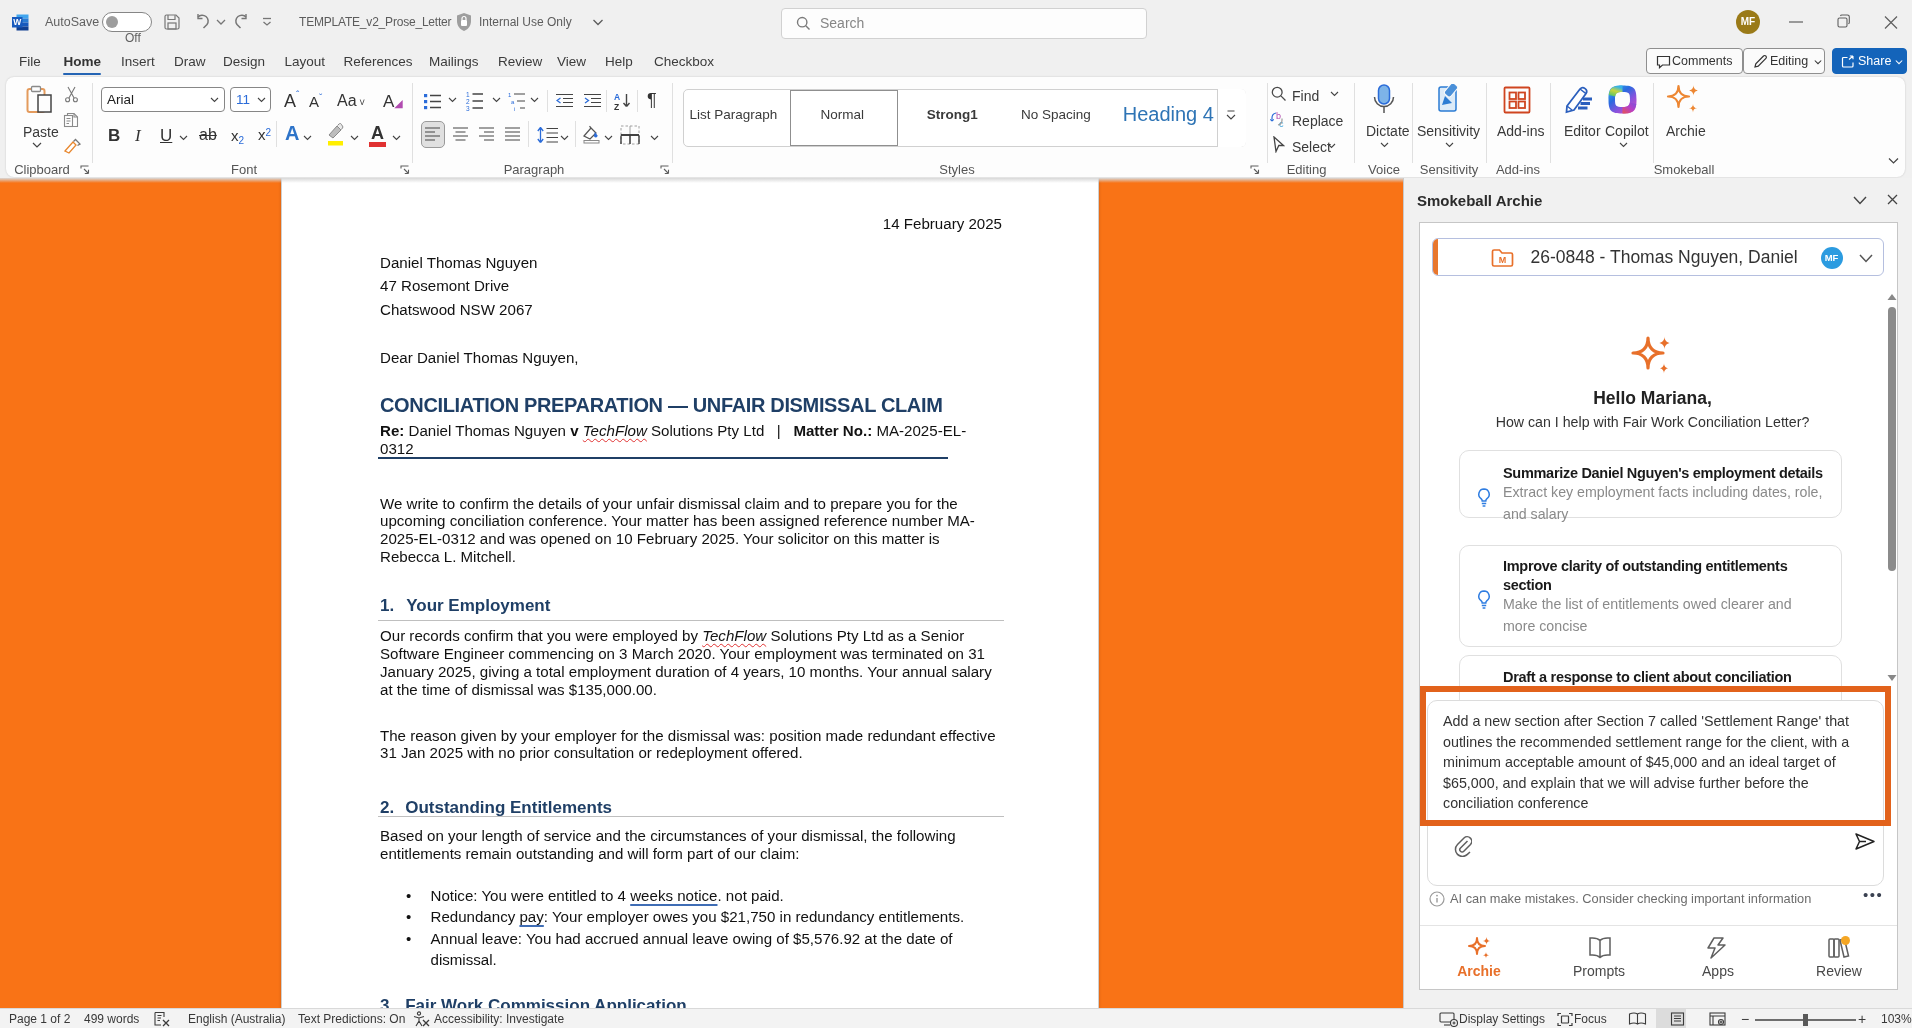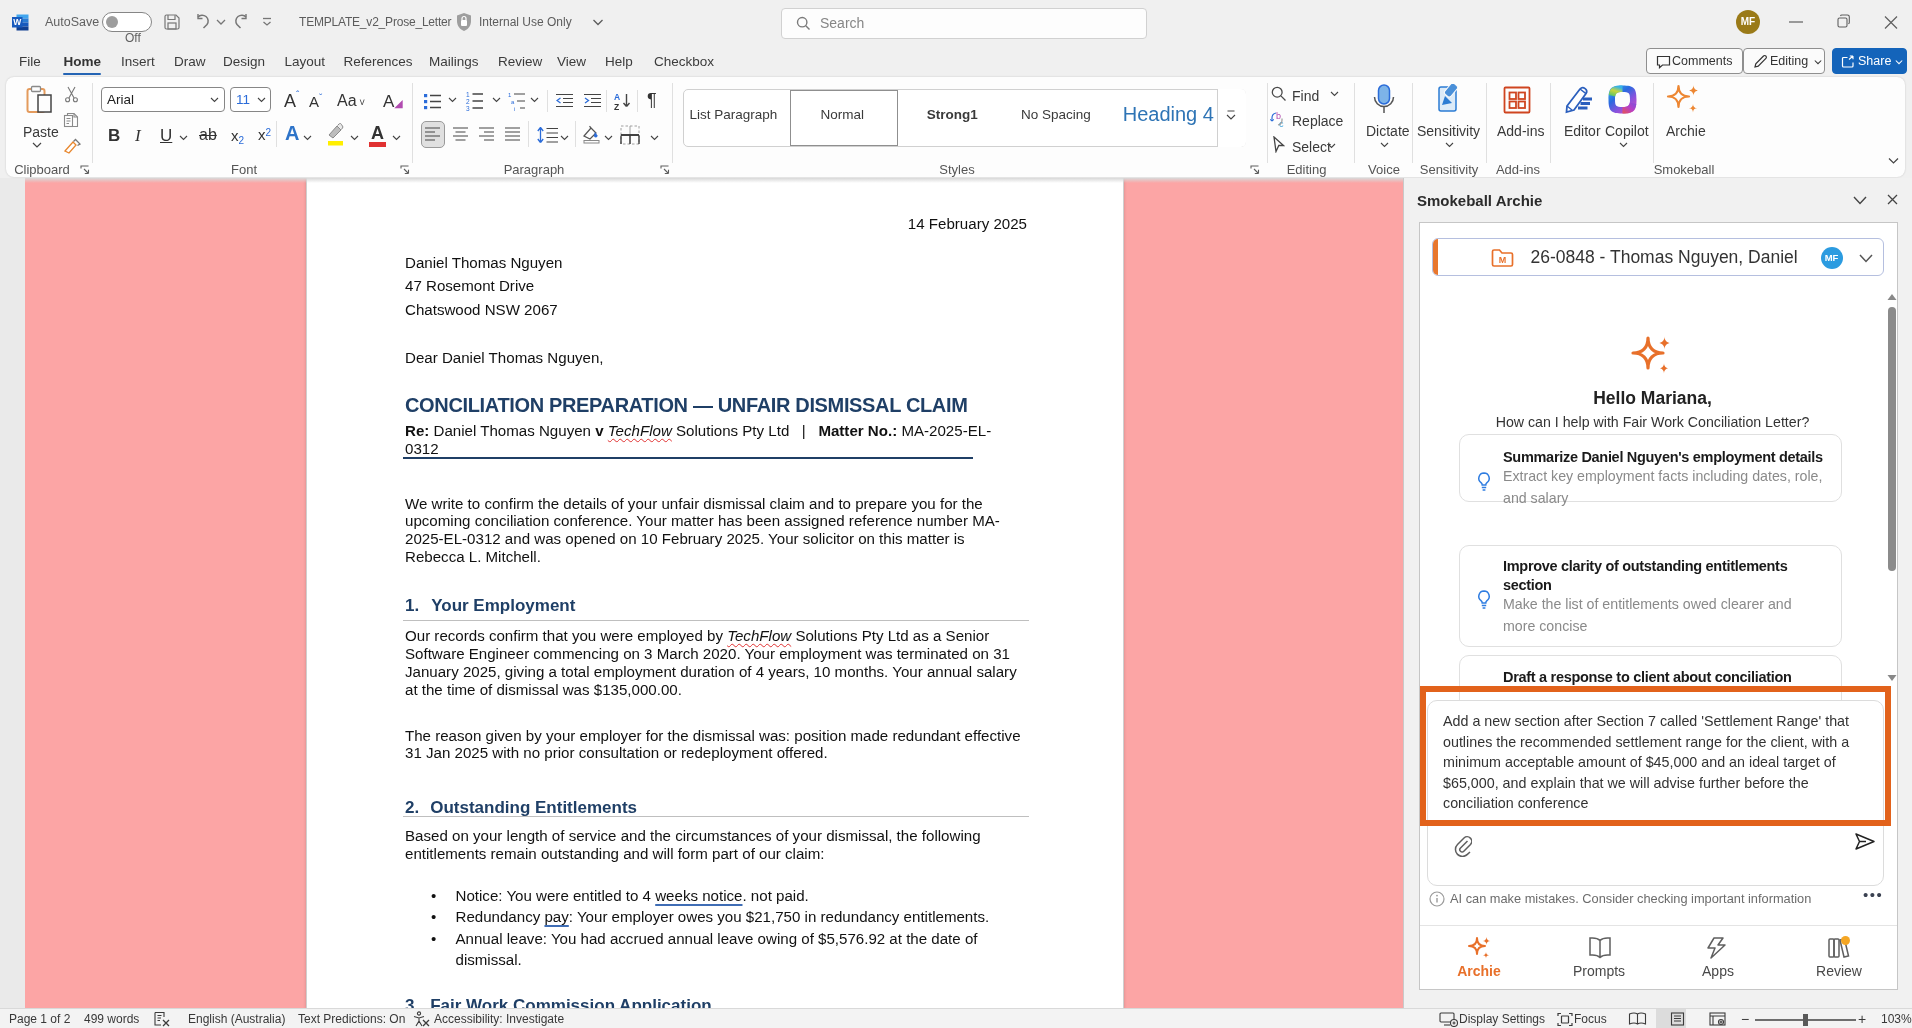--- a/index.html
+++ b/index.html
@@ -32,21 +32,21 @@
 
 #ribbon { position:absolute; left:0; top:77px; width:1912px; height:101px; background:#f0f0f0; }
 .gdiv { position:absolute; top:6px; width:1px; height:80px; background:#e0e0e0; }
 .glabel { position:absolute; top:84.5px; font-size:13px; color:#555; width:120px; text-align:center; }
 .launcher { position:absolute; top:88px; width:10px; height:10px; color:#5e5e5e; }
 .rbtxt { font-size:14px; color:#3a3a3a; }
 .combo { position:absolute; background:#fff; border:1px solid #868686; border-radius:4px; font-size:13.5px; color:#222; }
 .ic { position:absolute; }
 
 
-#docarea { position:absolute; left:0; top:178px; width:1403px; height:830px; background:#fca5a5; overflow:hidden;margin-left:25px; }
+#docarea { position:absolute; left:0; top:178px; width:1403px; height:830px; background:#f97316; overflow:hidden; }
 #page { position:absolute; left:281px; top:-20px; width:818px; height:850px; background:#fff; border-left:1px solid #cfcfcf; border-right:1px solid #cfcfcf; box-shadow:0 1px 3px rgba(0,0,0,0.18); }
 .vdiv { position:absolute; left:1403px; top:178px; width:1px; height:830px; background:#c9c9c9; }
 .doc { position:absolute; font-size:15.1px; color:#111; white-space:nowrap; }
 .doc-b { font-weight:bold; }
 .navy { color:#1f3f66; }
 .hrule { position:absolute; height:1px; background:#bfbfbf; }
 .sp { text-decoration:underline wavy #e03131 1px; text-underline-offset:2px;font-style:italic; }
 .ul { text-decoration:underline #3f6db5 1.5px; text-underline-offset:2.5px; }
 
 
@@ -551,21 +551,21 @@
   </div>
 
   <svg class="abs" style="left:227px;top:158px" width="42" height="42" viewBox="0 0 42 42" fill="none" stroke="#e8702a">
     <path d="M17 2 C17 11.5 11.5 17 2 17 C11.5 17 17 22.5 17 32 C17 22.5 22.5 17 32 17 C22.5 17 17 11.5 17 2 Z" stroke-width="3.2" stroke-linejoin="round"></path>
     <path d="M33.5 0.5 C33.5 4.5 31 7 27 7 C31 7 33.5 9.5 33.5 13.5 C33.5 9.5 36 7 40 7 C36 7 33.5 4.5 33.5 0.5 Z" fill="#e8702a" stroke="none"></path>
     <path d="M33 27 C33 30.3 31 32.3 27.7 32.3 C31 32.3 33 34.3 33 37.6 C33 34.3 35 32.3 38.3 32.3 C35 32.3 33 30.3 33 27 Z" fill="#e8702a" stroke="none"></path>
   </svg>
   <div class="abs" style="left:7px;top:210px;width:483px;text-align:center;font-size:17.5px;font-weight:bold;color:#222">Hello Mariana,</div>
   <div class="abs" style="left:7px;top:236px;width:483px;text-align:center;font-size:14.2px;color:#333">How can I help with Fair Work Conciliation Letter?</div>
 
-  <div class="card" style="top:256px;height:68px">
+  <div class="card" style="top:272px;height:68px">
     <div class="abs ct" style="left:43px;top:13px">Summarize Daniel Nguyen's employment details</div>
     <div class="abs cb" style="left:43px;top:31px">Extract key employment facts including dates, role,<br>and salary</div>
     <svg class="abs" style="left:17px;top:37px" width="14" height="19" viewBox="0 0 14 19" fill="none" stroke="#2f7de1" stroke-width="1.5">
         <path d="M7 1 a5.3 5.3 0 0 1 3 9.6 c-0.8 0.6 -1.2 1.2 -1.2 2.4 h-3.6 c0-1.2-0.4-1.8-1.2-2.4 A5.3 5.3 0 0 1 7 1 Z"></path>
         <path d="M4.8 15.5 h4.4 M5.6 18 h2.8"></path>
       </svg>
   </div>
   <div class="card" style="top:367px;height:102px">
     <div class="abs ct" style="left:43px;top:11px">Improve clarity of outstanding entitlements<br>section</div>
     <div class="abs cb" style="left:43px;top:48px">Make the list of entitlements owed clearer and<br>more concise</div>

